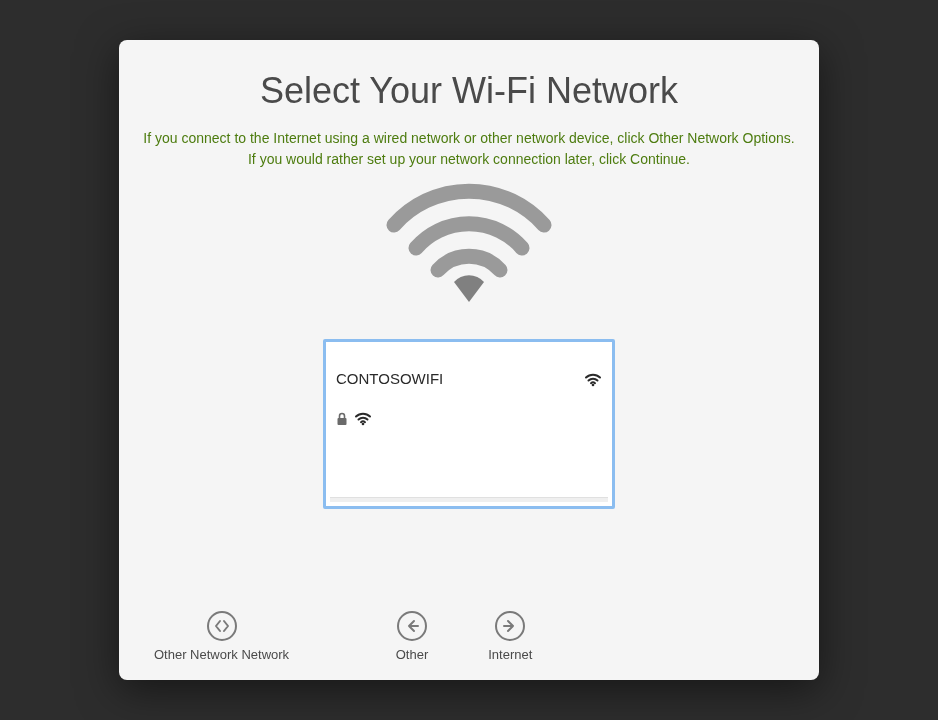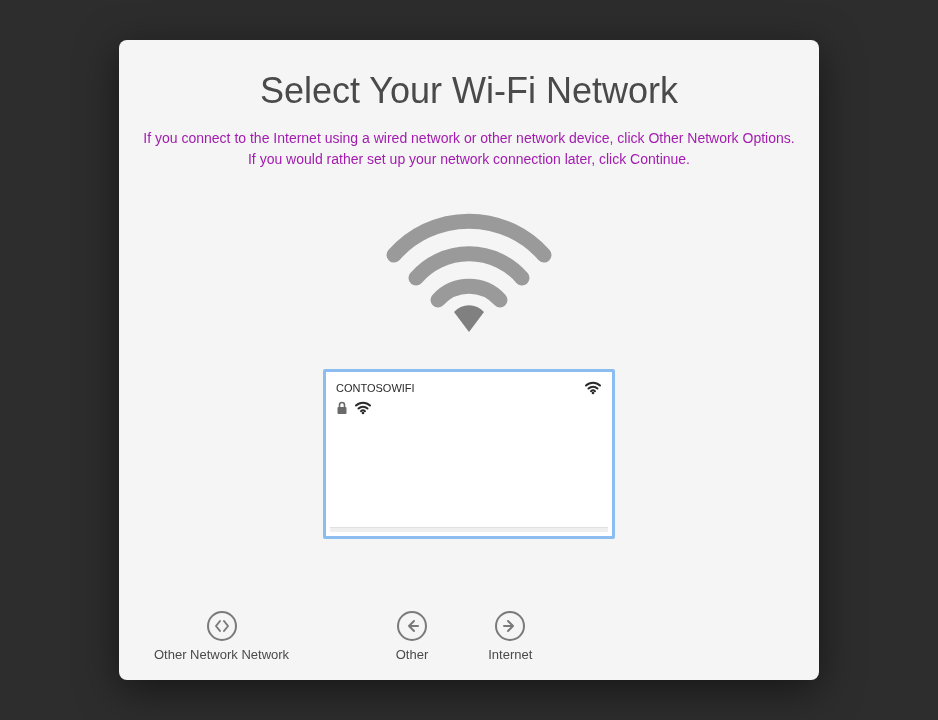--- a/index.html
+++ b/index.html
@@ -30,25 +30,24 @@
     }
     .title {
       font-size: 36px;
       font-weight: 300;
       color: #4a4a4a;
       text-align: center;
       margin-bottom: 16px;
     }
     .subtitle {
       font-size: 14px;
-      color: #a21caf;
+      color: #4d7c0f;
       text-align: center;
       max-width: 660px;
       line-height: 1.5;
-      margin-bottom: 30px;
     }
     .wifi-hero {
       margin-bottom: 25px;
     }
     .network-list-box {
       width: 292px;
       height: 170px;
       background: #ffffff;
       border: 3px solid #8bbdf0;
       border-radius: 2px;
@@ -57,25 +56,26 @@
       overflow: hidden;
     }
     .network-list-inner {
       position: absolute;
       top: 6px;
       left: 10px;
       right: 10px;
     }
     .network-row {
       display: flex;
-      align-items: center;
+      align-items: flex-end;
       height: 20px;
       justify-content: space-between;
-      font-size: 11px;
+      font-size: 15px;
       color: #2a2a2a;
+      margin-top: 19px;
     }
     .network-name {
       flex: 1;
     }
     .network-icons {
       display: flex;
       align-items: center;
       gap: 6px;
     }
     .lock-icon svg, .signal-icon svg {

